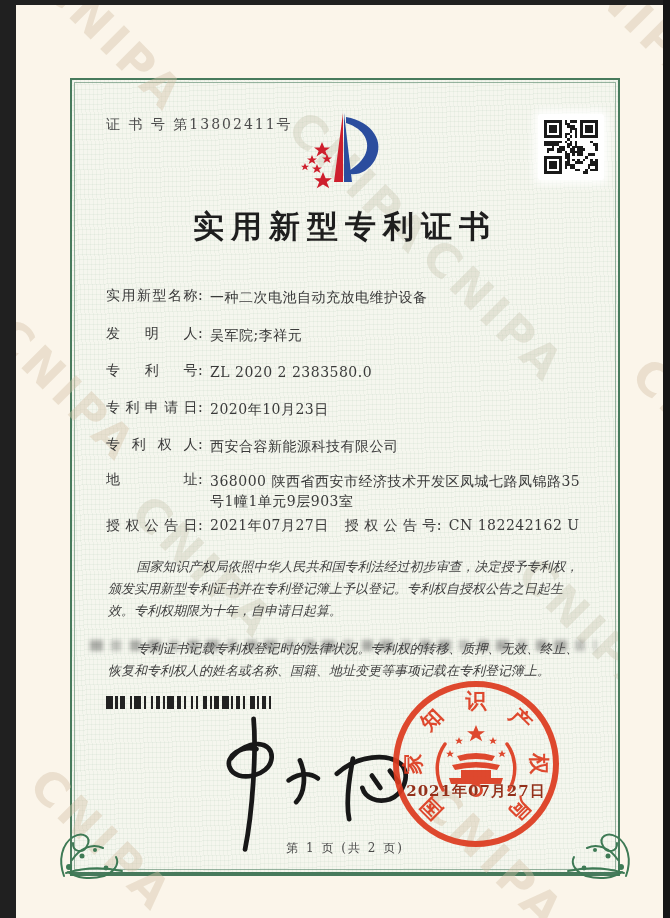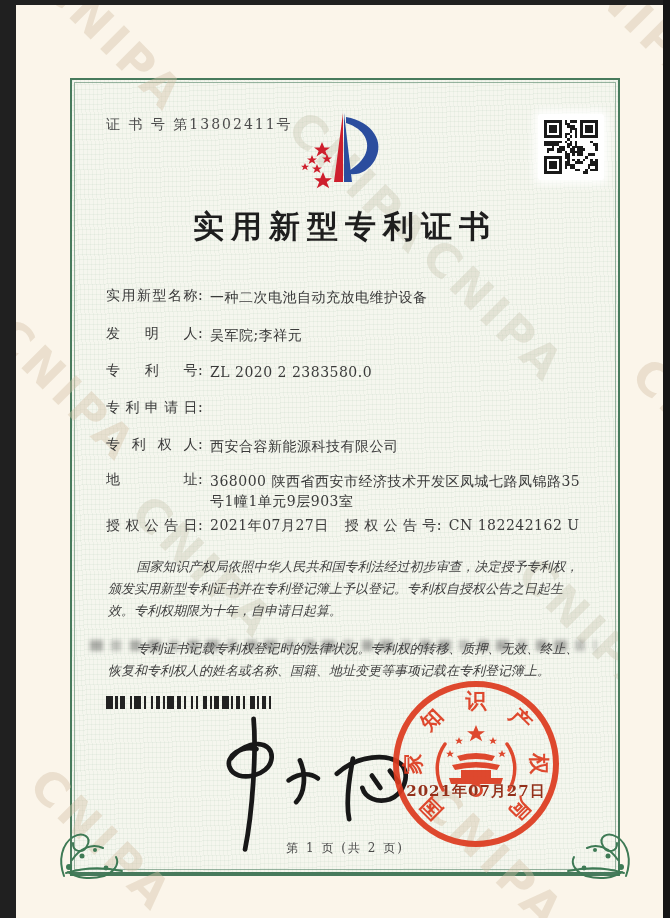--- a/index.html
+++ b/index.html
@@ -276,20 +276,21 @@
           <span class="fvalue">吴军院;李祥元</span>
         </div>
         <div class="frow r2">
           <span class="flabel">专利号</span>
           <span class="fcolon">:</span>
           <span class="fvalue">ZL 2020 2 2383580.0</span>
         </div>
         <div class="frow r3">
           <span class="flabel">专利申请日</span>
           <span class="fcolon">:</span>
+          <span class="fvalue">2020年10月23日</span>
         </div>
         <div class="frow r4">
           <span class="flabel">专利权人</span>
           <span class="fcolon">:</span>
           <span class="fvalue">西安合容新能源科技有限公司</span>
         </div>
         <div class="frow r5">
           <span class="flabel">地址</span>
           <span class="fcolon">:</span>
           <span class="fvalue">368000 陕西省西安市经济技术开发区凤城七路凤锦路35号1幢1单元9层903室</span>

